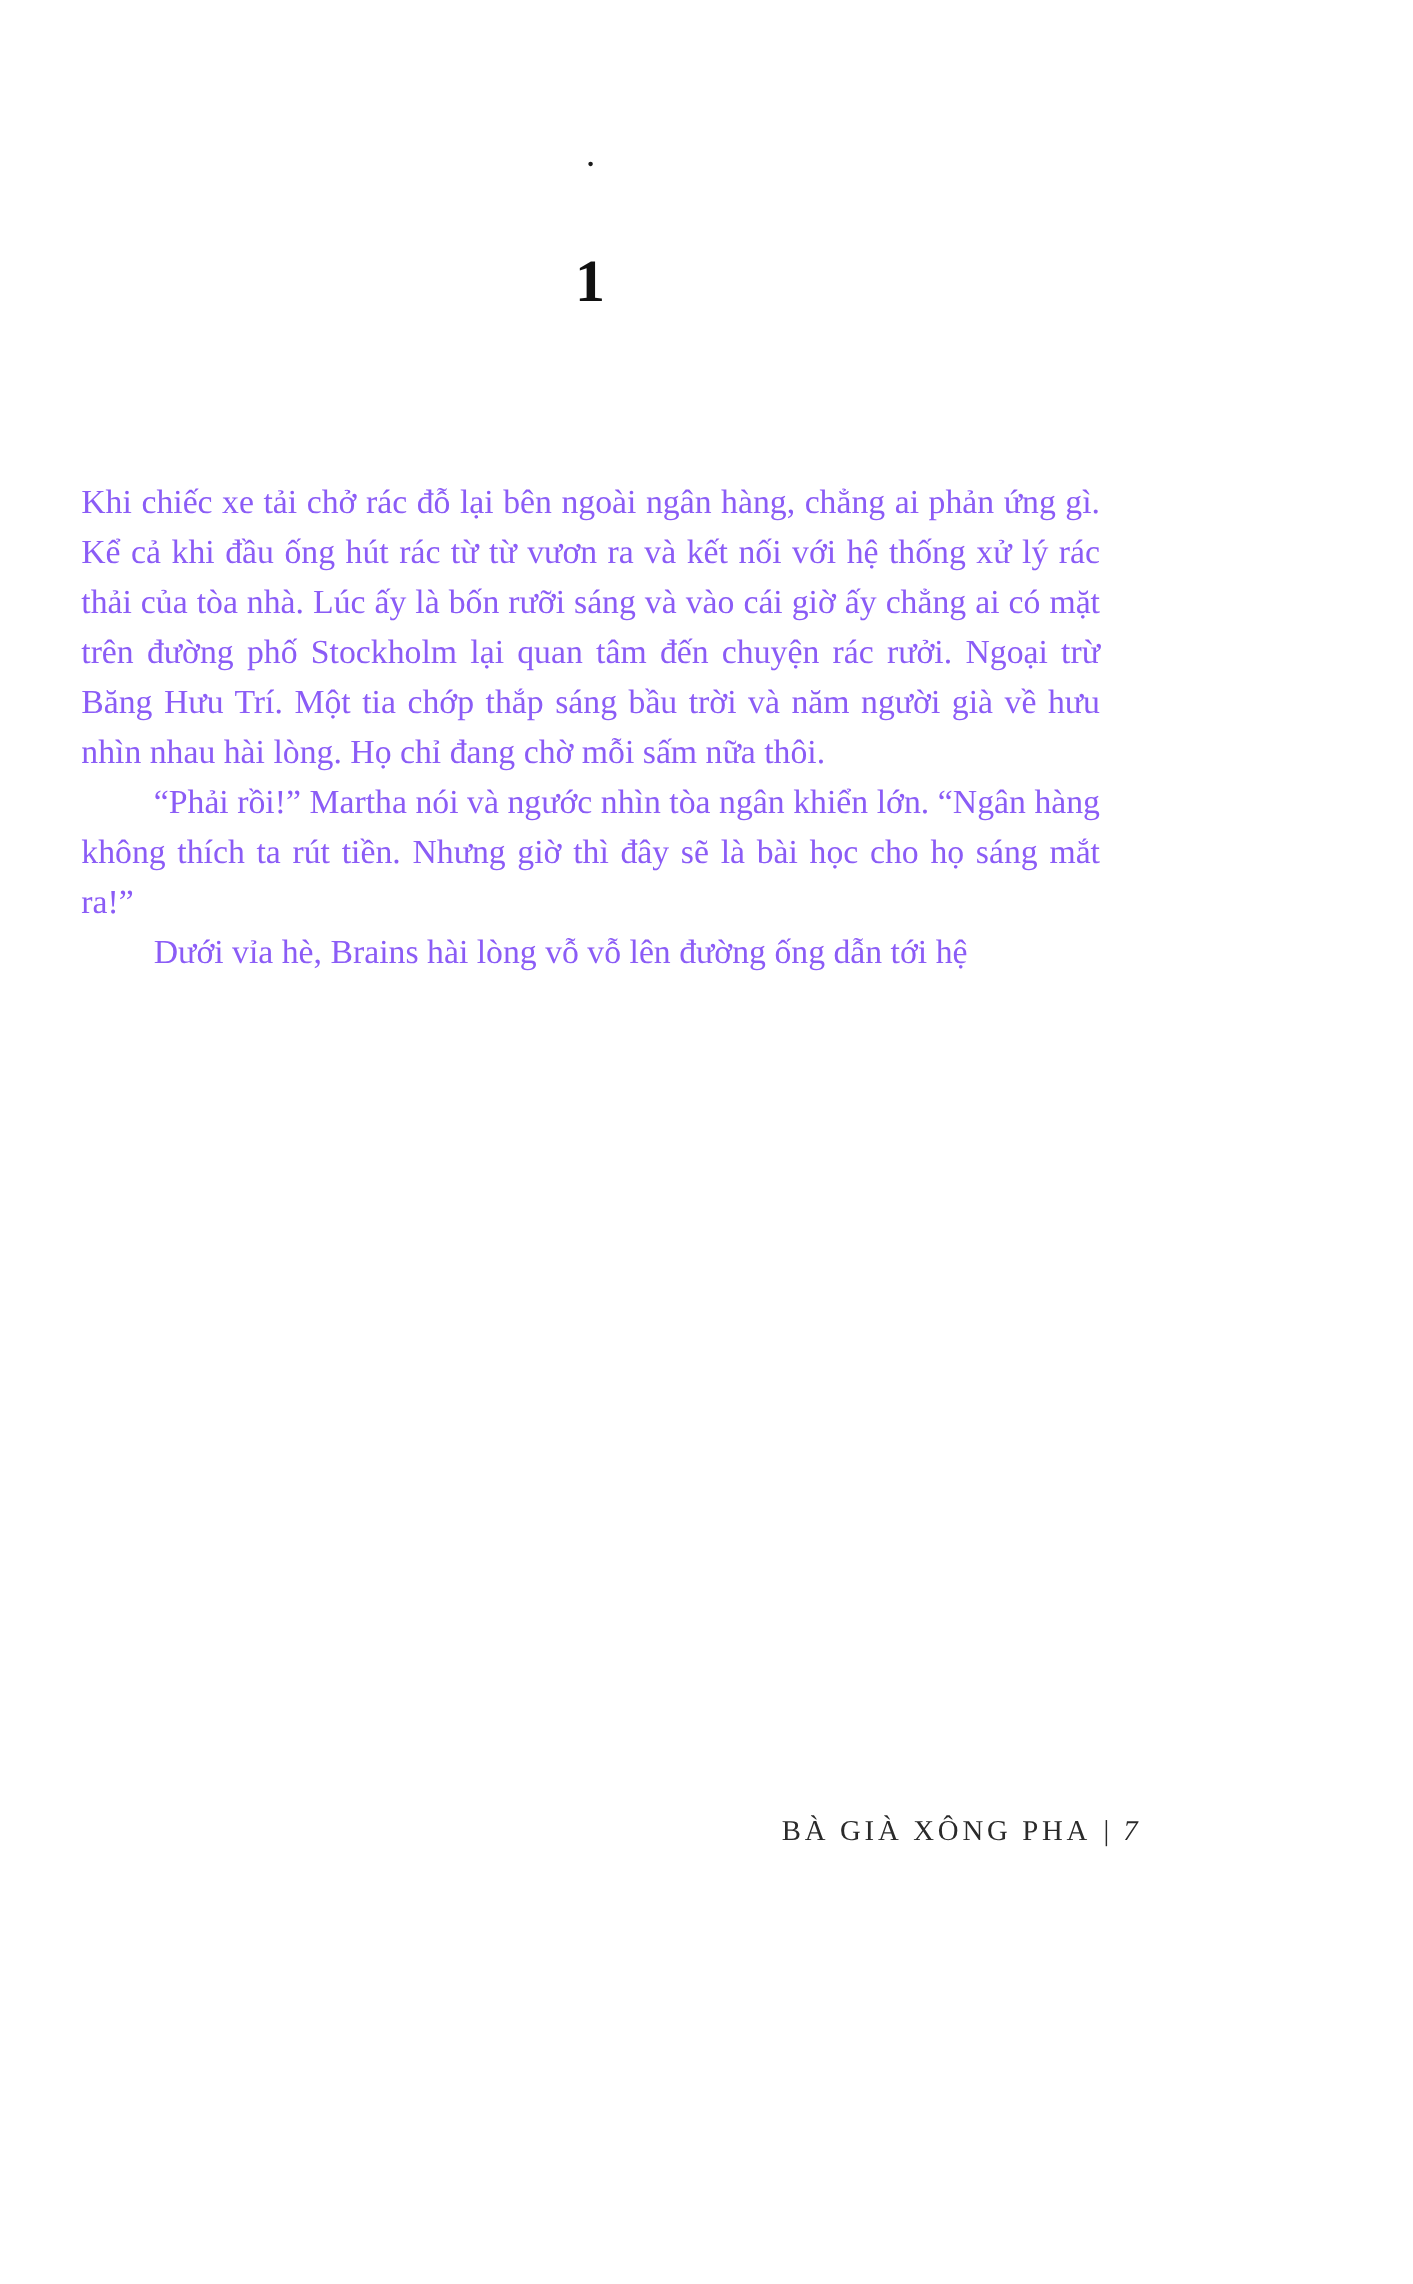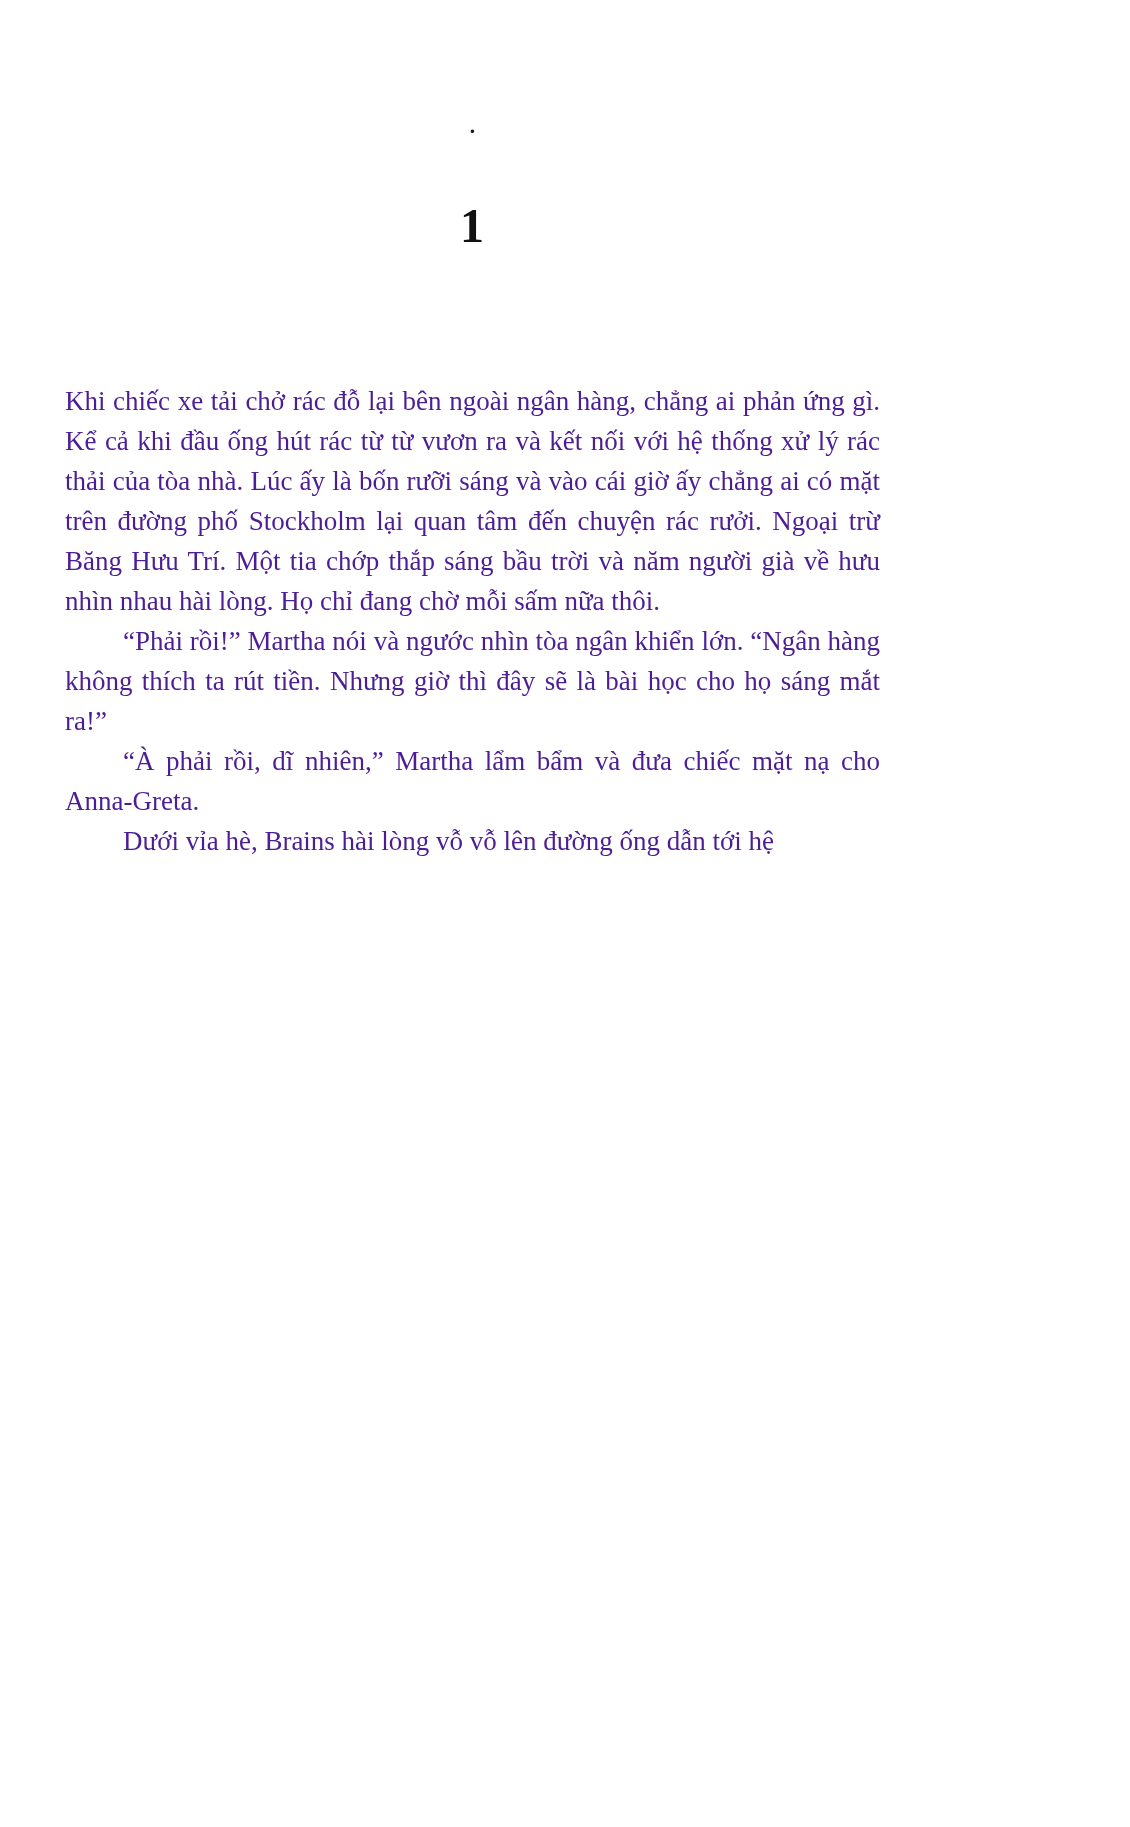--- a/index.html
+++ b/index.html
@@ -38,21 +38,21 @@
     letter-spacing: 1px;
   }
   .body-text {
     position: absolute;
     top: 381px;
     left: 65px;
     width: 815px;
     font-size: 27px;
     line-height: 40px;
     text-align: justify;
-    color: #4c1d95;
+    color: #8b5cf6;
   }
   .body-text p {
     margin: 0;
     padding: 0;
     text-indent: 58px;
   }
   .body-text p.first {
     text-indent: 0;
   }
   .running-footer {
@@ -82,18 +82,20 @@
 
 <div class="page">
 
   <div class="ornament">·</div>
 
   <div class="chapter-number">1</div>
 
   <div class="body-text">
     <p class="first">Khi chiếc xe tải chở rác đỗ lại bên ngoài ngân hàng, chẳng ai phản ứng gì. Kể cả khi đầu ống hút rác từ từ vươn ra và kết nối với hệ thống xử lý rác thải của tòa nhà. Lúc ấy là bốn rưỡi sáng và vào cái giờ ấy chẳng ai có mặt trên đường phố Stockholm lại quan tâm đến chuyện rác rưởi. Ngoại trừ Băng Hưu Trí. Một tia chớp thắp sáng bầu trời và năm người già về hưu nhìn nhau hài lòng. Họ chỉ đang chờ mỗi sấm nữa thôi.</p>
     <p>“Phải rồi!” Martha nói và ngước nhìn tòa ngân khiển lớn. “Ngân hàng không thích ta rút tiền. Nhưng giờ thì đây sẽ là bài học cho họ sáng mắt ra!”</p>
-    <p>“À phải rồi, dĩ nhiên,” Martha lẩm bẩm và đưa chiếc mặt nạ cho Anna-Greta.</p>
     <p>Dưới vỉa hè, Brains hài lòng vỗ vỗ lên đường ống dẫn tới hệ</p>
   </div>
 
+  <div class="running-footer">
+    <span>BÀ GIÀ XÔNG PHA</span><span class="sep">|</span><span class="page-num">7</span>
+  </div>
 
 </div>
 
 </body></html>

